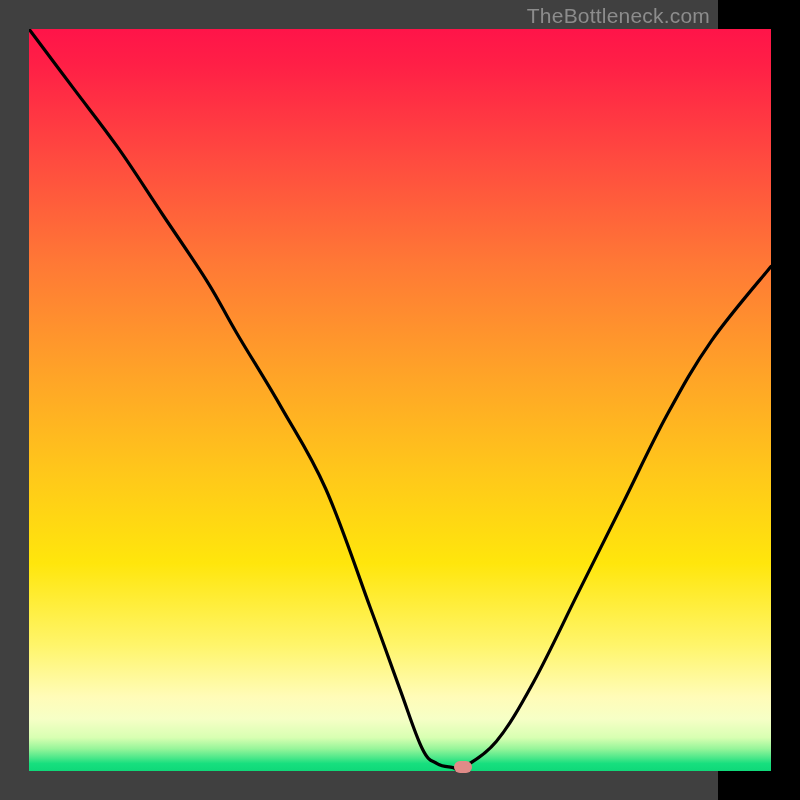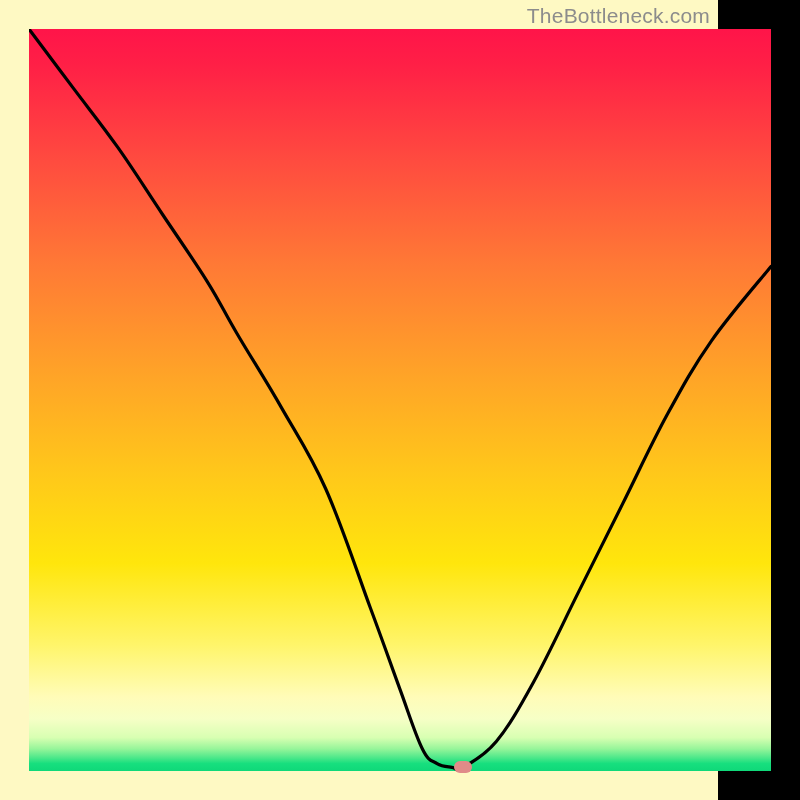--- a/index.html
+++ b/index.html
@@ -8,21 +8,21 @@
     width: 800px;
     height: 800px;
     background: #000;
     overflow: hidden;
     font-family: Arial, Helvetica, sans-serif;
   }
   .frame {
     position: relative;
     width: 718px;
     height: 800px;
-    background: #fef9c3;
+    background: #404040;
     text-align: center;
   }
   .plot {
     position: absolute;
     left: 29px;
     top: 29px;
     width: 742px;
     height: 742px;
     
     background: linear-gradient(to bottom,

